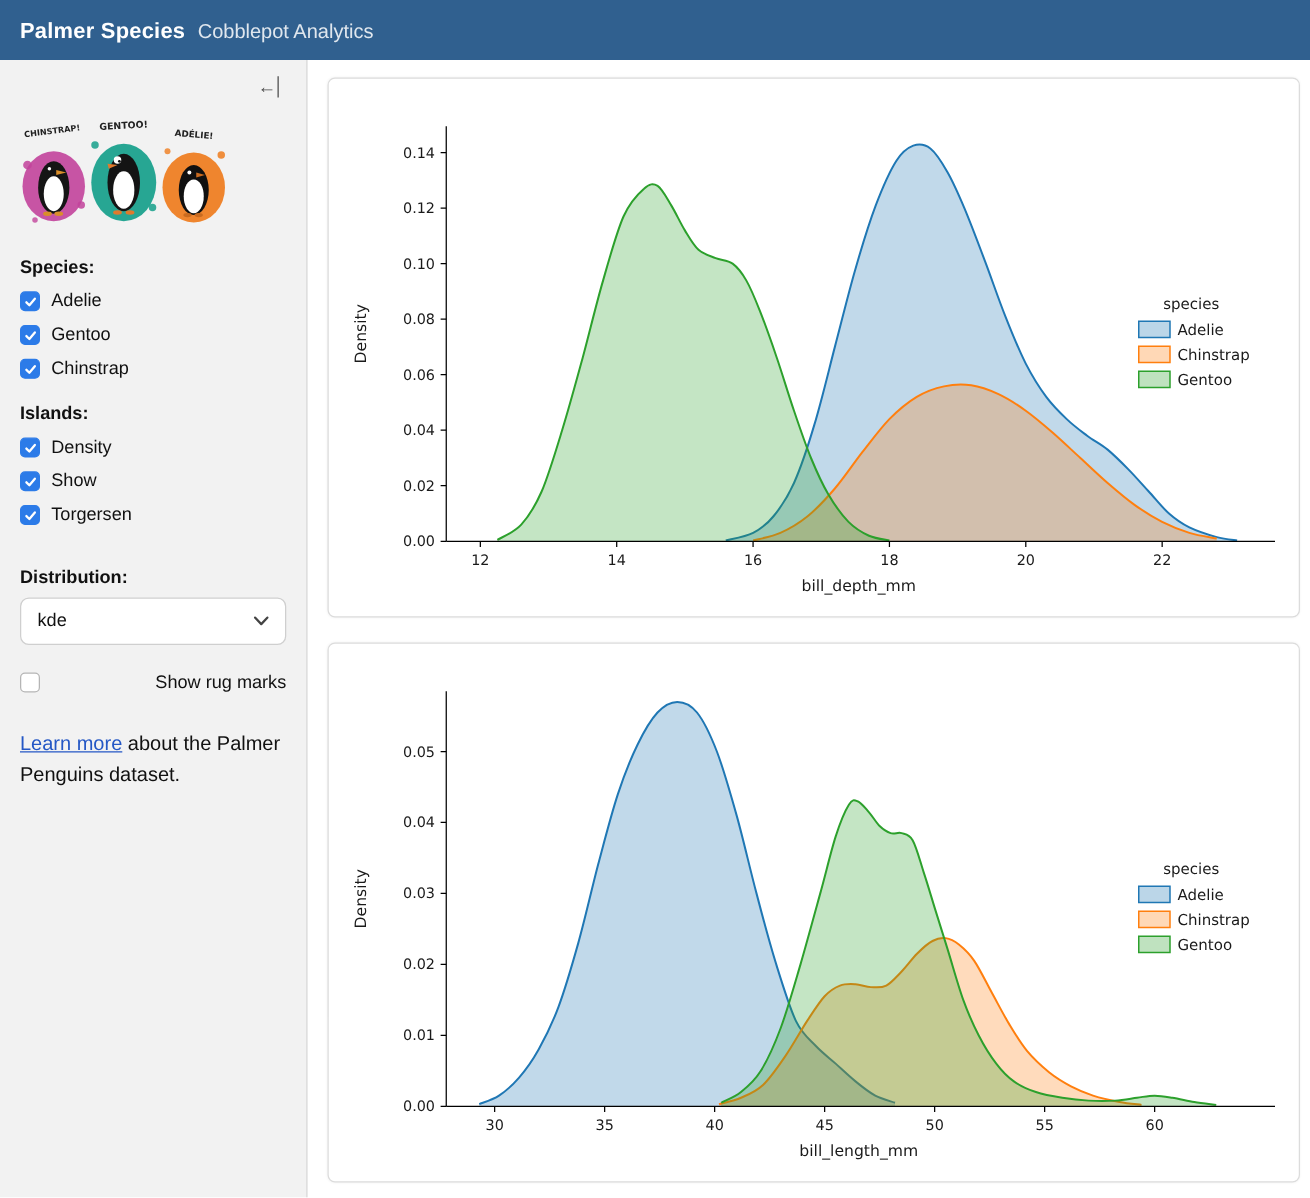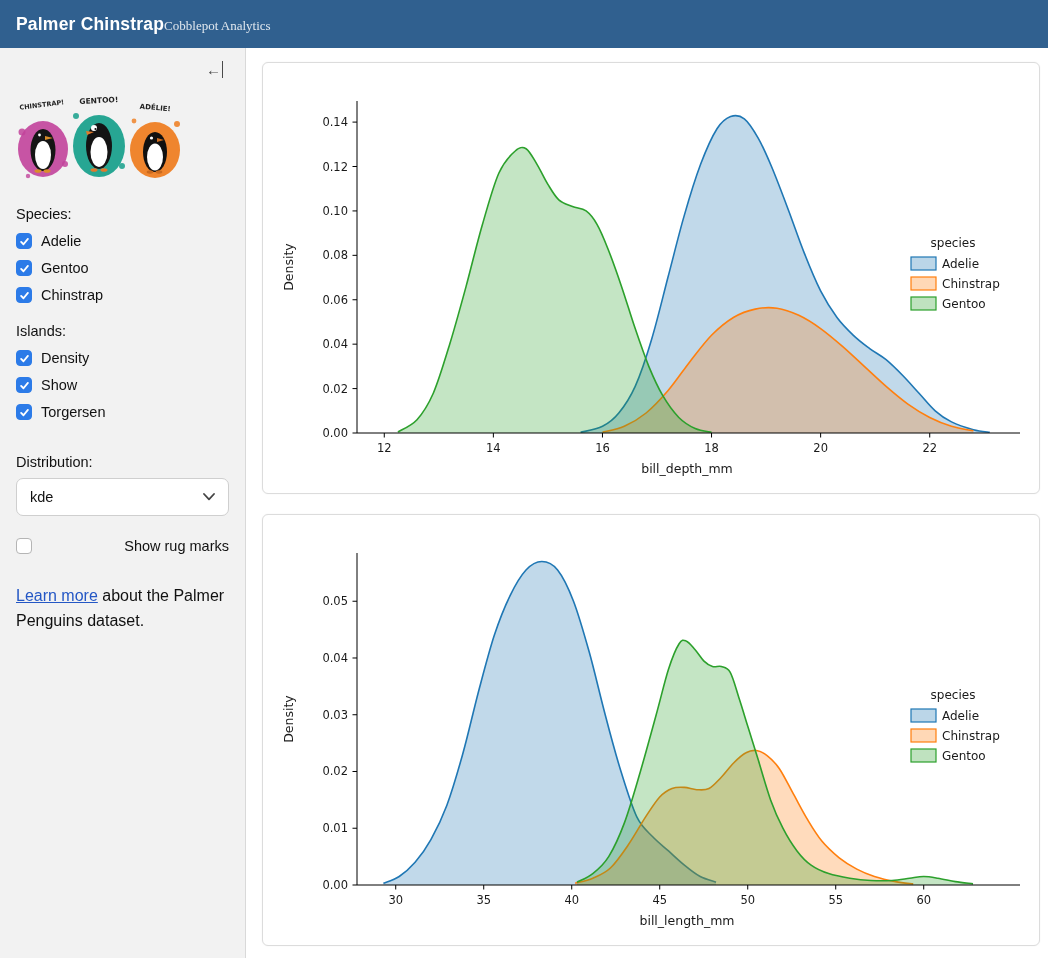--- a/index.html
+++ b/index.html
@@ -3,38 +3,38 @@
 <meta charset="utf-8">
 <style>
   * { box-sizing: border-box; margin: 0; padding: 0; }
   html,body { width: 1048px; height: 958px; overflow: hidden; background: #fff;
     font-family: "Liberation Sans", sans-serif; color: #111; }
 
   
   .navbar { height: 48px; background: #30608f; display: flex; align-items: stretch; color: #fff; }
   .brand { display: flex; align-items: center; padding: 0 18px 0 16px; }
   .brand-title { font-size: 17.5px; font-weight: 700; letter-spacing: .2px; }
-  .brand-sub { font-size: 13px; color: rgba(255,255,255,.85); padding-top: 3px; font-family: Liberation Serif, serif; }
+  .brand-sub { font-size: 16px; margin-left: 10px; color: rgba(255,255,255,.85); padding-top: 3px; }
   .nav-tabs { display: flex; margin-left: 42px; }
   .nav-tab { padding: 0 17px; display: flex; align-items: center; font-size: 14.5px;
     color: rgba(255,255,255,.95); cursor: pointer; }
   .nav-tab.active { background: #4a76a3; }
 
   
   .app-body { display: flex; height: 910px; }
   .sidebar { width: 246px; background: #f2f2f2; border-right: 1px solid #d9d9d9;
     padding: 10px 16px 0 16px; position: relative; flex: 0 0 auto; }
   .main { flex: 1; background: #fff; padding: 14px 8px 12px 16px; }
 
   
   .collapse-btn { position: absolute; top: 14px; right: 22px; color: #4a4a4a; font-size: 15px;
     cursor: pointer; line-height: 1; }
   .collapse-btn .bar { border-right: 1.6px solid #4a4a4a; padding-right: 1px; }
   .artwork { margin: 36px 0 6px 0; display: block; }
-  .section-label { font-size: 14.5px; margin-top: 20px; margin-bottom: 4px; }
+  .section-label { font-size: 14.5px; margin-top: 20px; margin-bottom: 4px; font-weight: bold; }
   .check-row { display: flex; align-items: center; gap: 9px; margin: 11px 0; font-size: 14.5px; cursor: pointer; }
   .cbox { width: 16px; height: 16px; border-radius: 4px; border: 1px solid #b5b5b5; background: #fff;
     display: flex; align-items: center; justify-content: center; flex: 0 0 auto; }
   .cbox svg { display: none; }
   .cbox.checked { background: #2c7be8; border-color: #2c7be8; }
   .cbox.checked svg { display: block; }
   .select-box { margin-top: 8px; width: 100%; height: 38px; background: #fff; border: 1px solid #cfcfcf;
     border-radius: 7px; display: flex; align-items: center; justify-content: space-between;
     padding: 0 13px; font-size: 14.5px; cursor: pointer; gap: 48px; }
   .rug-row { margin-top: 22px; justify-content: space-between; }
@@ -48,21 +48,21 @@
   .tick-label { font-family: "DejaVu Sans", sans-serif; font-size: 11.5px; fill: #1a1a1a; }
   .axis-label { font-family: "DejaVu Sans", sans-serif; font-size: 12.5px; fill: #1a1a1a; }
   .legend-title, .legend-label { font-family: "DejaVu Sans", sans-serif; font-size: 12px; fill: #1a1a1a; }
   .art-label { font-family: "DejaVu Sans", sans-serif; font-weight: bold; fill: #222; }
 </style>
 </head>
 <body>
 
 <div class="navbar">
   <div class="brand">
-    <span class="brand-title">Palmer Chinstrap</span>
+    <span class="brand-title">Palmer Species</span>
     <span class="brand-sub">Cobblepot Analytics</span>
   </div>
 </div>
 
 <div class="app-body">
 
   <div class="sidebar">
     <div class="collapse-btn">
       <span class="bar">←</span>
     </div>

